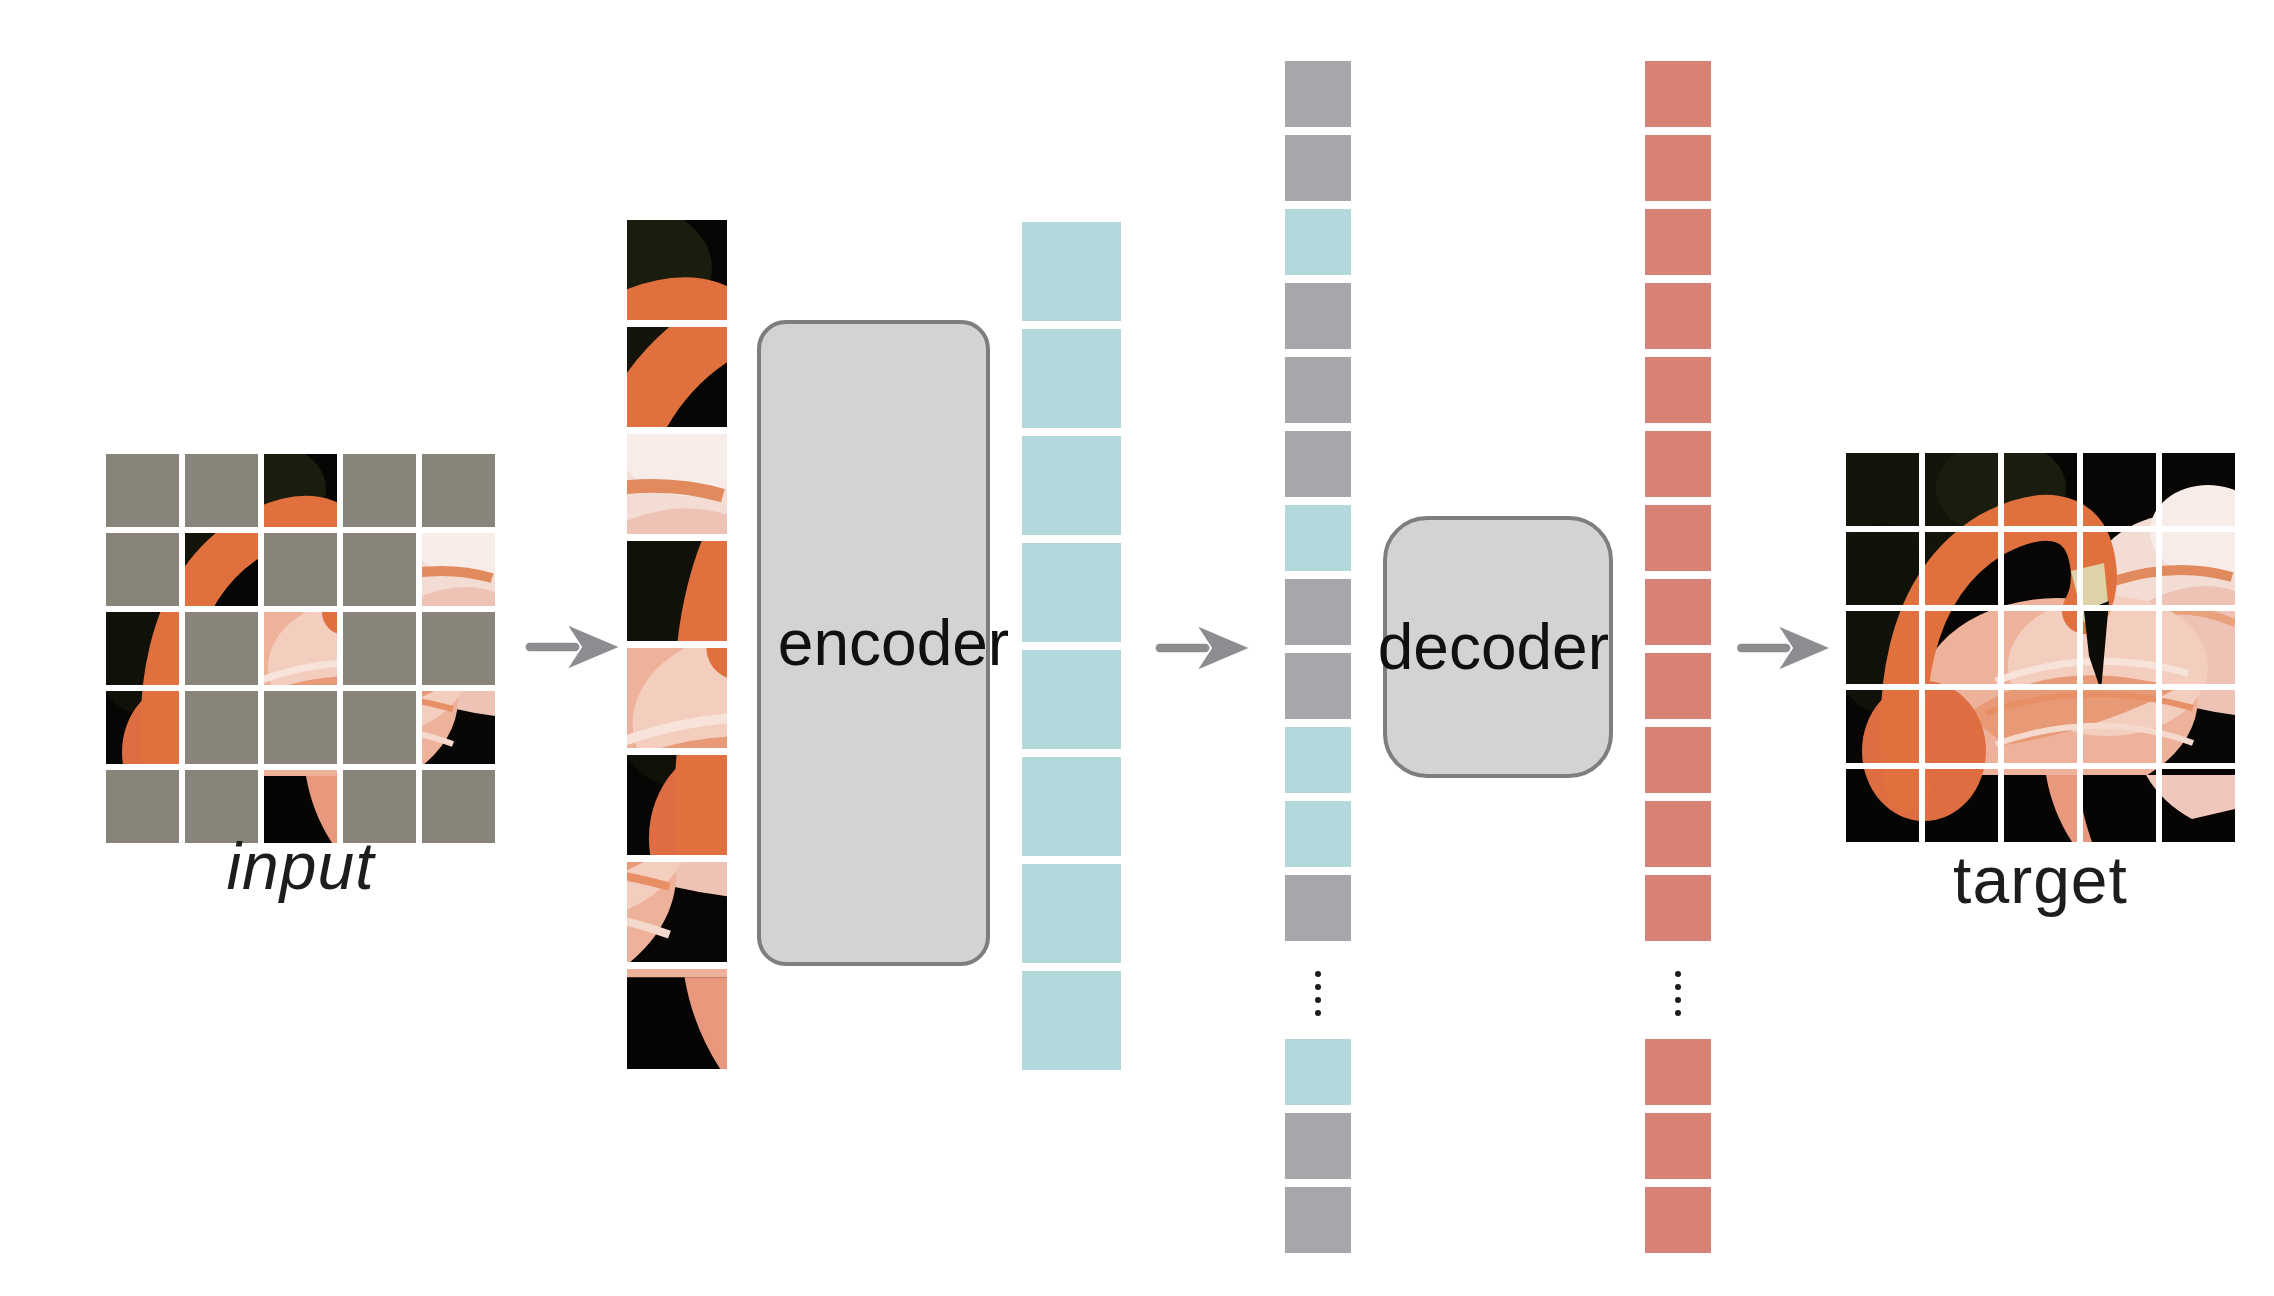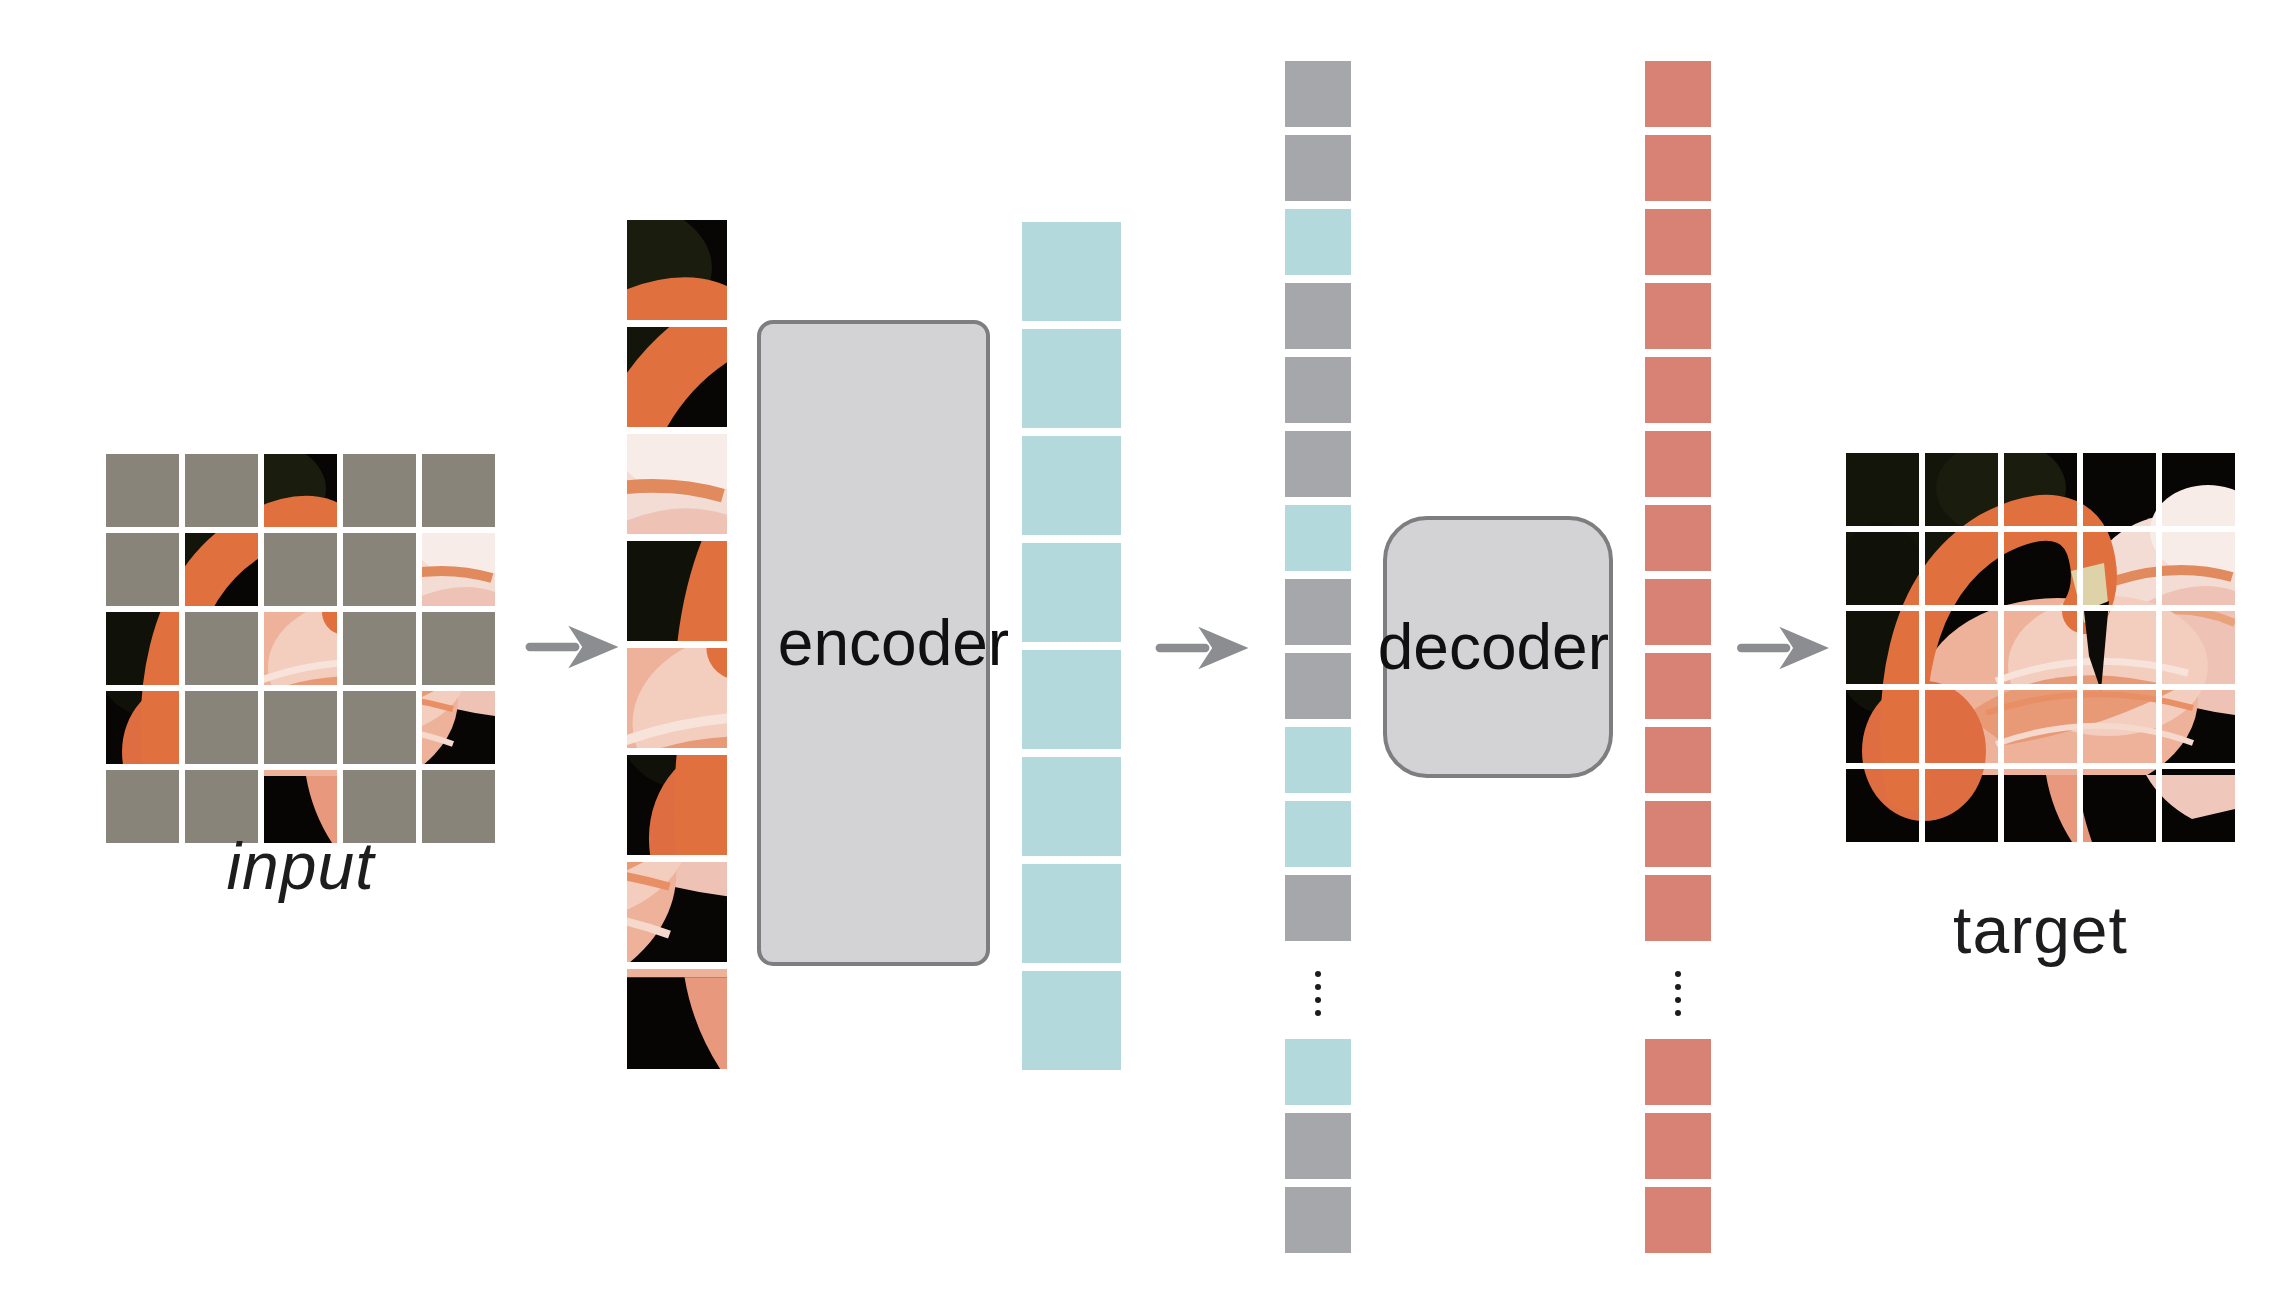--- a/index.html
+++ b/index.html
@@ -5,21 +5,21 @@
   html,body{margin:0;padding:0;background:#ffffff;}
   .canvas{position:relative;width:2274px;height:1296px;background:#ffffff;overflow:hidden;
           font-family:"Liberation Sans", sans-serif;}
   .img-block{position:absolute;width:389px;height:389px;}
   .img-block svg{display:block;width:389px;height:389px;}
   .diagram-label{position:absolute;width:389px;text-align:center;font-size:66px;
                  color:#1d1d1f;letter-spacing:1px;}
   .nn-box{position:absolute;background:#d3d3d5;border:4px solid #7d7e80;box-sizing:border-box;
           display:flex;align-items:center;justify-content:center;}
   .nn-box span{font-size:64px;color:#101010;}
-  .encoder-box{border-radius:16px;padding-left:40px;}
+  .encoder-box{border-radius:29px;padding-left:40px;}
   .decoder-box{border-radius:44px;justify-content:flex-end;}
   .patch-strip{position:absolute;display:flex;flex-direction:column;gap:7px;}
   .patch-strip svg{display:block;width:100px;height:100px;}
   .token-col{position:absolute;display:flex;flex-direction:column;align-items:center;}
   .token{flex:0 0 auto;}
   .dots{display:flex;flex-direction:column;align-items:center;gap:7px;margin:22px 0 15px 0;}
   .dot{width:6px;height:6px;border-radius:50%;background:#1b1b1b;}
   .arrow-svg{position:absolute;overflow:visible;}
   .hidden-defs{position:absolute;width:0;height:0;overflow:hidden;}
 </style>
@@ -206,15 +206,15 @@
         <rect x="0" y="73" width="389" height="6" fill="#ffffff"></rect>
         <rect x="152" y="0" width="6" height="389" fill="#ffffff"></rect>
         <rect x="0" y="152" width="389" height="6" fill="#ffffff"></rect>
         <rect x="231" y="0" width="6" height="389" fill="#ffffff"></rect>
         <rect x="0" y="231" width="389" height="6" fill="#ffffff"></rect>
         <rect x="310" y="0" width="6" height="389" fill="#ffffff"></rect>
         <rect x="0" y="310" width="389" height="6" fill="#ffffff"></rect>
       </svg>
     </div>
 
-  <div class="diagram-label" style="left:1846px;top:892px;">target</div>
+  <div class="diagram-label" style="left:1846px;top:842px;">target</div>
 
 </div>
 
 </body></html>

